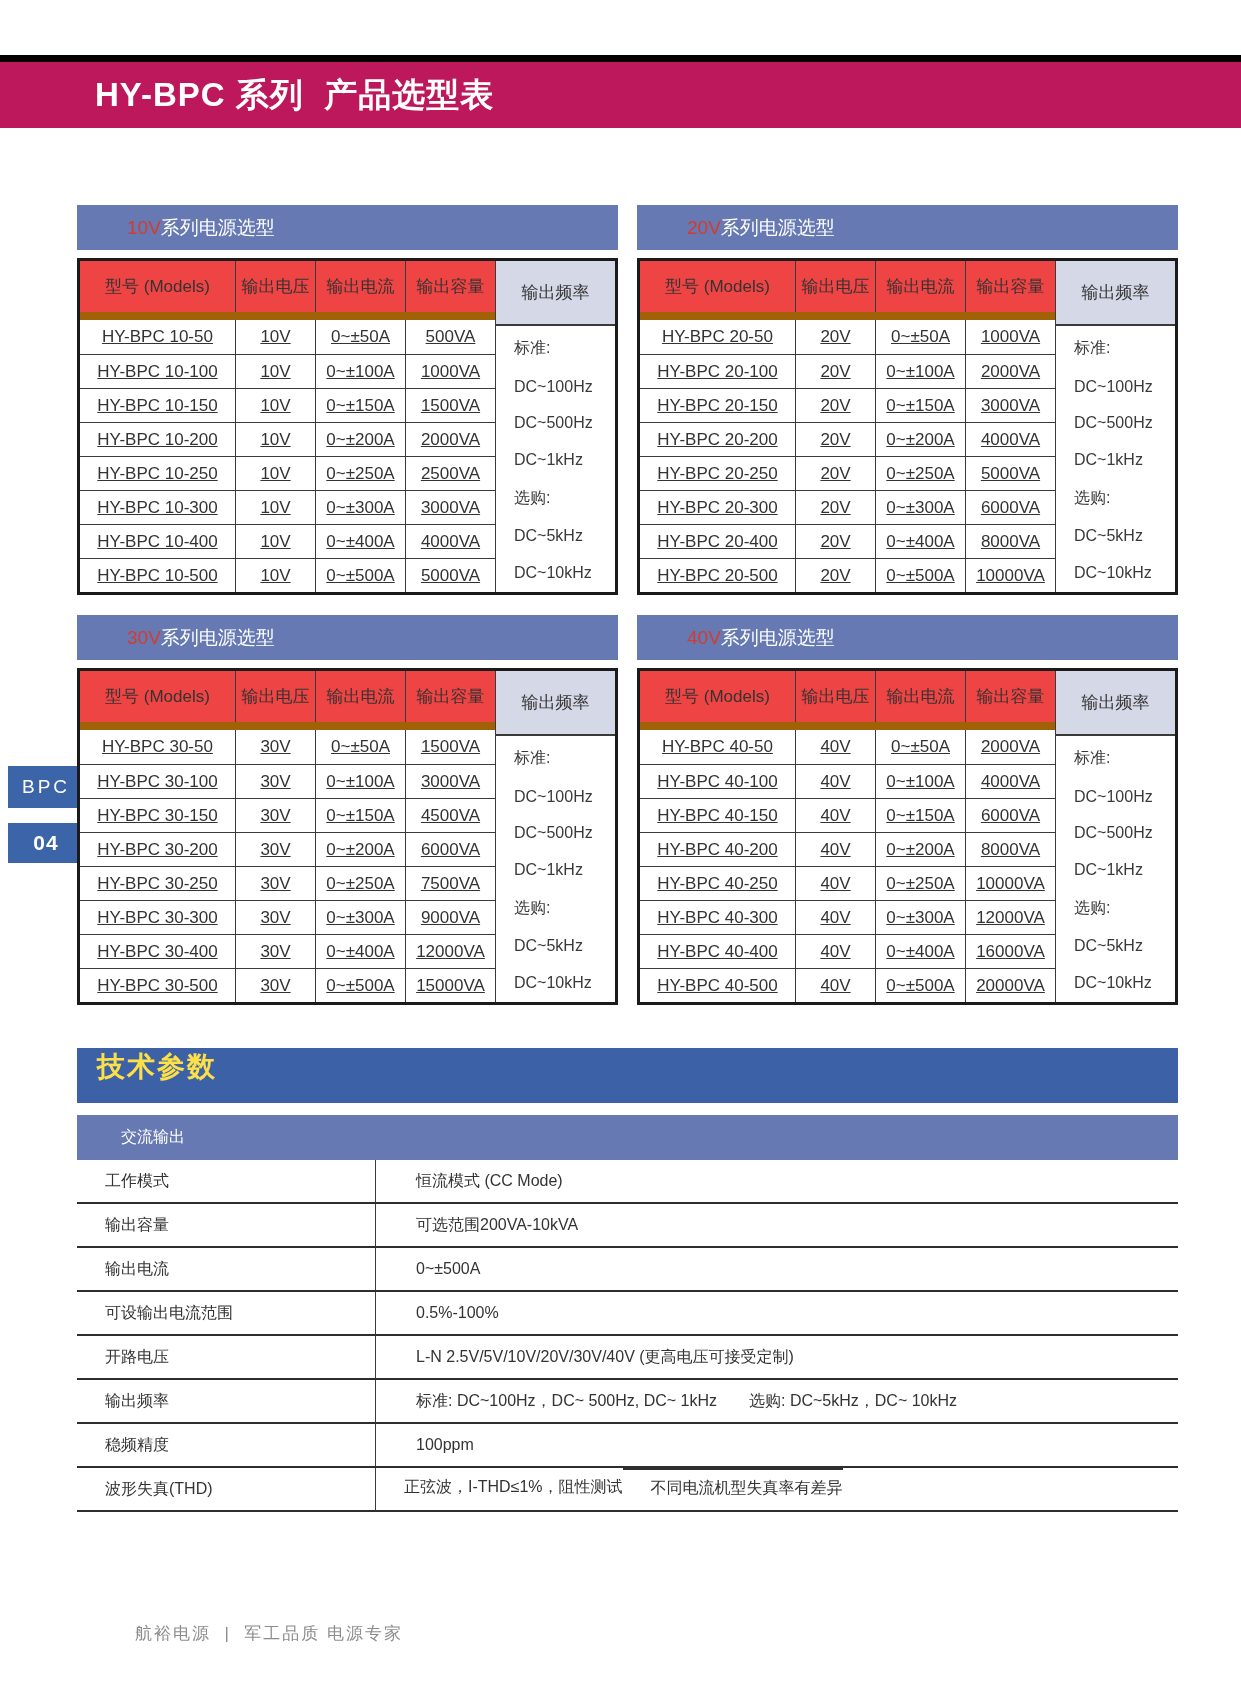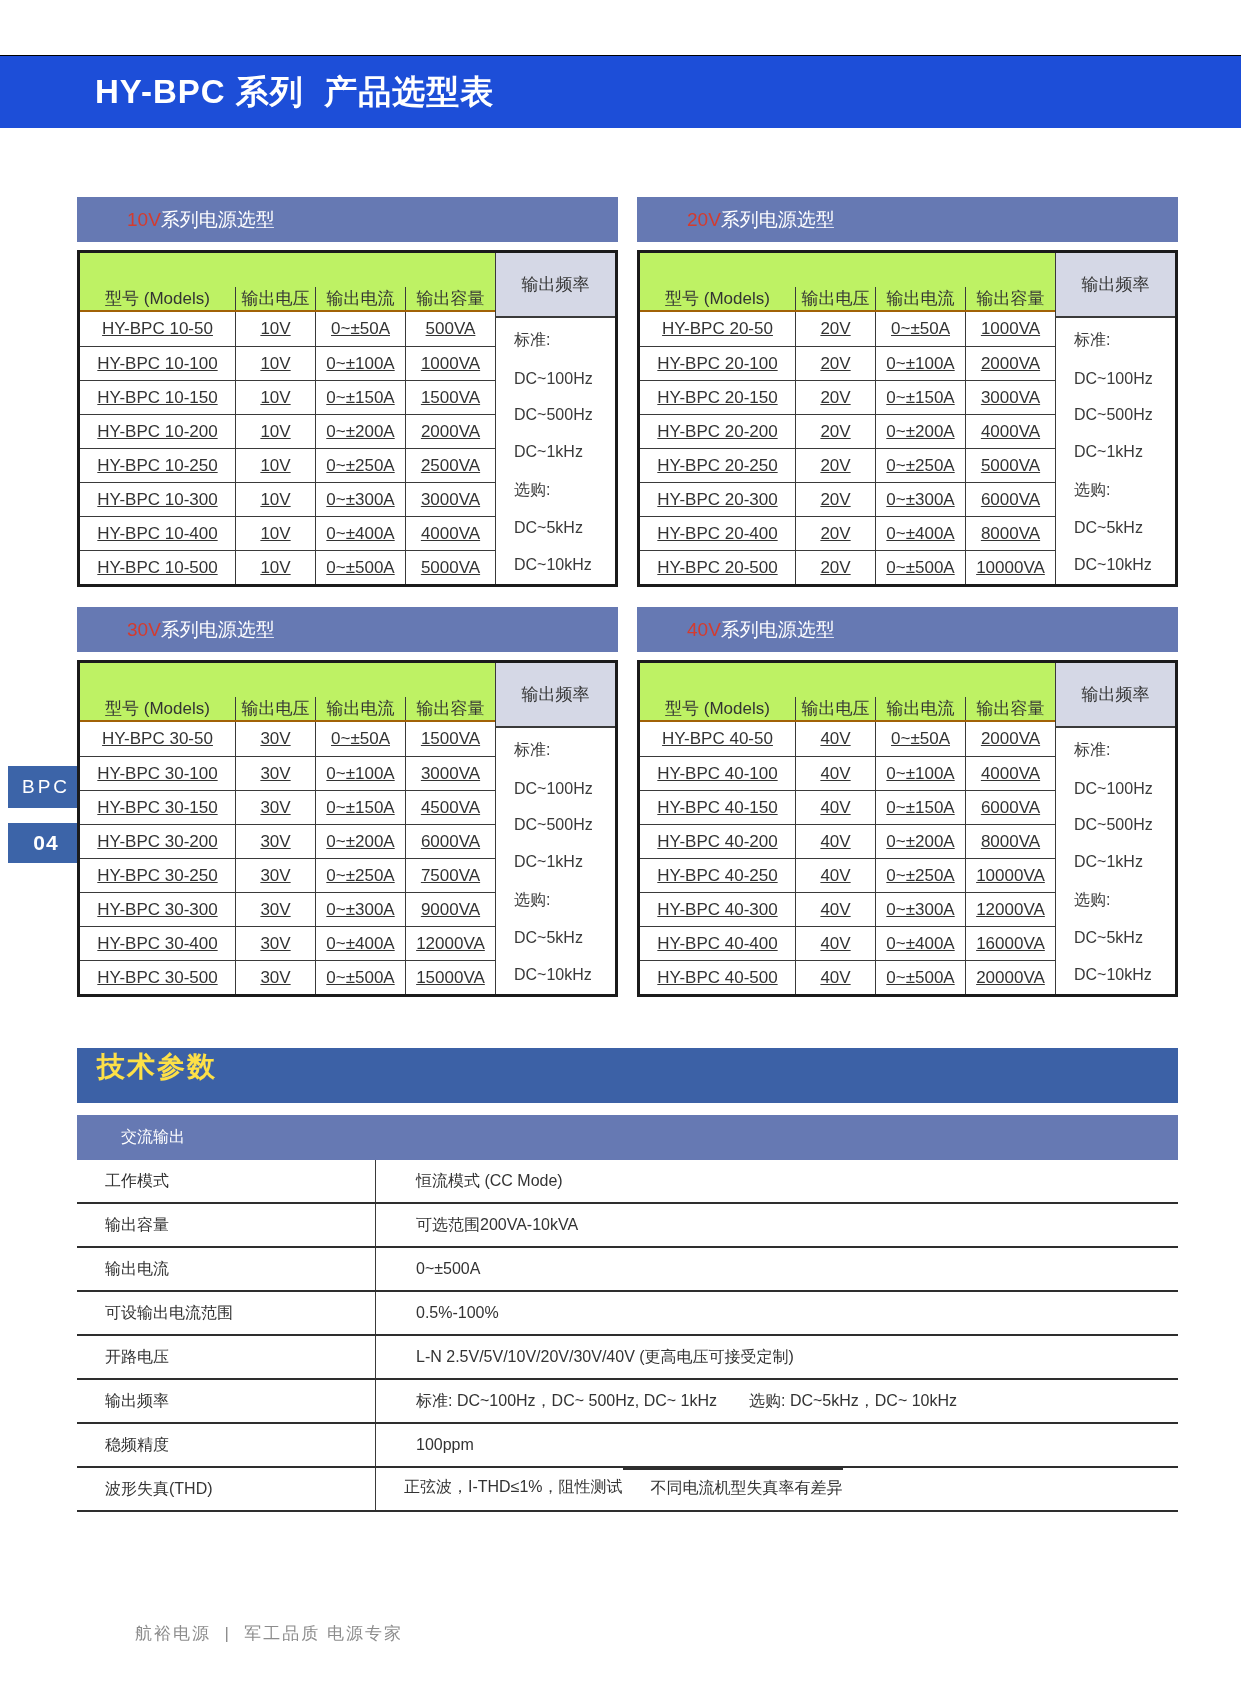--- a/index.html
+++ b/index.html
@@ -6,47 +6,47 @@
   html, body { background: #ffffff; }
   body {
     width: 1241px; height: 1684px; position: relative;
     font-family: "Liberation Sans", "DejaVu Sans", sans-serif;
     color: #333;
   }
 
   
   .top-banner {
     position: absolute; top: 55px; left: 0; width: 1241px; height: 73px;
-    background: #1d4ed8; border-top: 1px solid #000000;
+    background: #be185d; border-top: 7px solid #000000;
     display: flex; align-items: center;
   }
   .top-banner .title {
     color: #fff; font-size: 33px; font-weight: bold;
     margin-left: 95px; letter-spacing: 1px; white-space: pre;
   }
 
   
   .series-grid {
-    position: absolute; left: 77px; top: 197px; width: 913px;
+    position: absolute; left: 77px; top: 205px; width: 913px;
     display: grid; grid-template-columns: 541px 541px;
     column-gap: 19px; row-gap: 20px;
   }
   .series-banner {
     height: 45px; background: #6679b3; color: #fff;
     display: flex; align-items: center; padding-left: 50px;
     font-size: 19px; margin-bottom: 8px;
   }
   .series-banner .hl { color: #d43b2e; }
 
   .ptable {
     display: flex; border: 3px solid #1b1b1b; background: #fff; height: 337px;
   }
   .pmain { width: 415px; flex: none; display: flex; flex-direction: column; }
   .t-row { display: flex; }
-  .t-header { height: 65px; background: #bef264; border-bottom: 2px solid #a16207; align-items: flex-end; }
+  .t-header { height: 65px; background: #ef4444; border-bottom: 8px solid #a16207; }
   .t-body { flex: 1; display: flex; flex-direction: column; }
   .t-body .t-row { height: 34px; text-decoration: underline; }
   .t-body .t-row + .t-row { border-top: 1.5px solid #3a3a3a; }
   .cell {
     display: flex; align-items: center; justify-content: center;
     font-size: 17px; color: #333; overflow: hidden; white-space: nowrap;
   }
   .c0 { width: 155px; }
   .c1 { width: 80px;  border-left: 1.5px solid #3a3a3a; }
   .c2 { width: 90px;  border-left: 1.5px solid #3a3a3a; }

